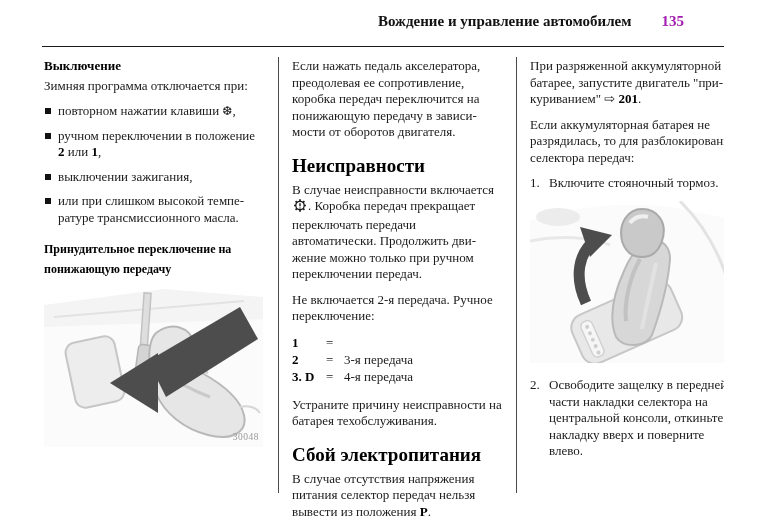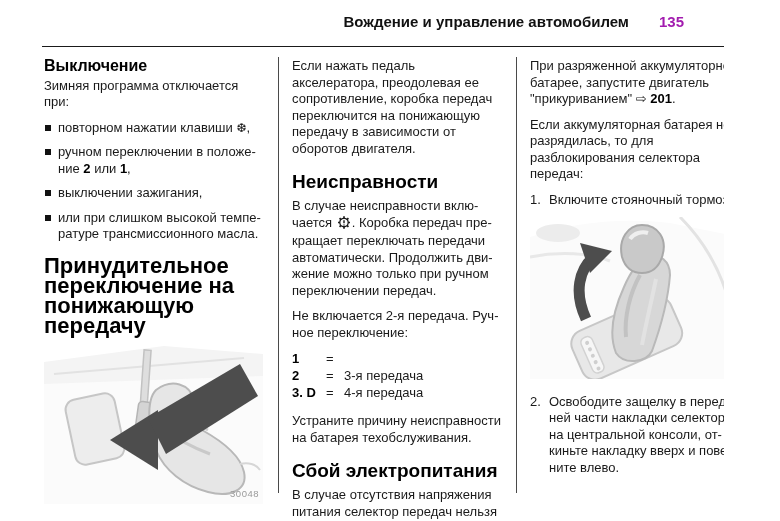--- a/index.html
+++ b/index.html
@@ -1,35 +1,35 @@
 <!DOCTYPE html>
 <html lang="ru"><head>
 <meta charset="utf-8">
 <style>
   html,body{margin:0;padding:0;background:#fff;}
   .page{
     position:relative;width:724px;height:521px;background:#fff;overflow:hidden;
-    font-family:Liberation Sans, sans-serif;color:#1a1a1a;
+    font-family:Liberation Serif, serif;color:#1a1a1a;
   }
   
   .hdr{position:absolute;top:13px;left:40px;right:40px;display:flex;justify-content:flex-end;align-items:baseline;gap:30px;}
   .hdr-title{font-size:15px;font-weight:bold;color:#111;}
   .hdr-page{font-size:15px;font-weight:bold;color:#a21caf;}
   .hrule{position:absolute;top:46px;left:42px;width:698px;border-top:1.5px solid #1a1a1a;}
   .vdiv{position:absolute;top:57px;width:1px;height:436px;background:#4a4a4a;}
   .vdiv.d1{left:278px;}
   .vdiv.d2{left:516px;}
   
   .col{position:absolute;top:58px;font-size:13px;line-height:16.5px;}
   .col1{left:44px;width:219px;}
   .col2{left:292px;width:211px;}
   .col3{left:530px;width:211px;}
   p{margin:0 0 9px 0;}
-  .subhead{font-size:16px;font-weight:bold;margin:0 0 3px 0;color:#000;}
-  .h-mid{font-size:22px;line-height:20px;font-weight:bold;color:#000;margin:13px 0 8px 0;}
+  .subhead{font-size:13px;font-weight:bold;margin:0 0 3px 0;color:#000;}
+  .h-mid{font-size:12px;line-height:20px;font-weight:bold;color:#000;margin:13px 0 8px 0;}
   .h-big{font-size:19px;line-height:22px;font-weight:bold;color:#000;margin:14px 0 5px 0;}
   ul.blist{list-style:none;margin:2px 0 0 0;padding:0;}
   ul.blist li{display:flex;margin:0 0 8px 0;}
   .sq{flex:0 0 auto;width:6px;height:6px;background:#111;margin:5px 7px 0 1px;}
   .bt{flex:1;}
   b,.bld{font-weight:bold;color:#000;text-align:center;}
   .snow{font-size:12px;}
   .gtable{margin:3px 0 12px 0;}
   .grow{display:flex;line-height:17px;}
   .gpos{flex:0 0 34px;font-weight:bold;color:#000;}

